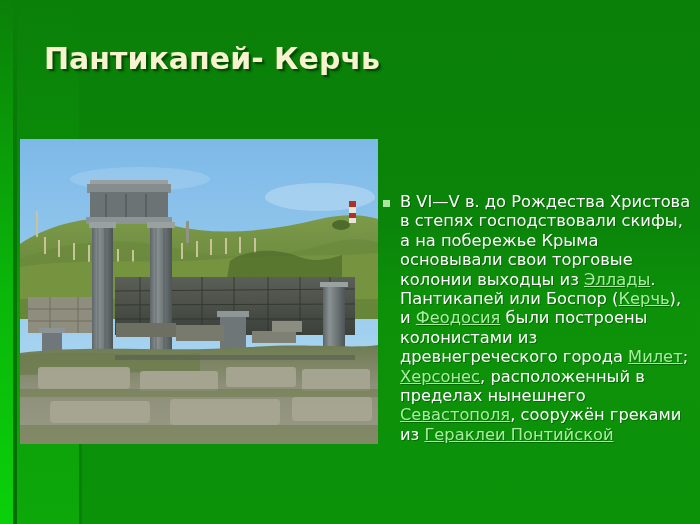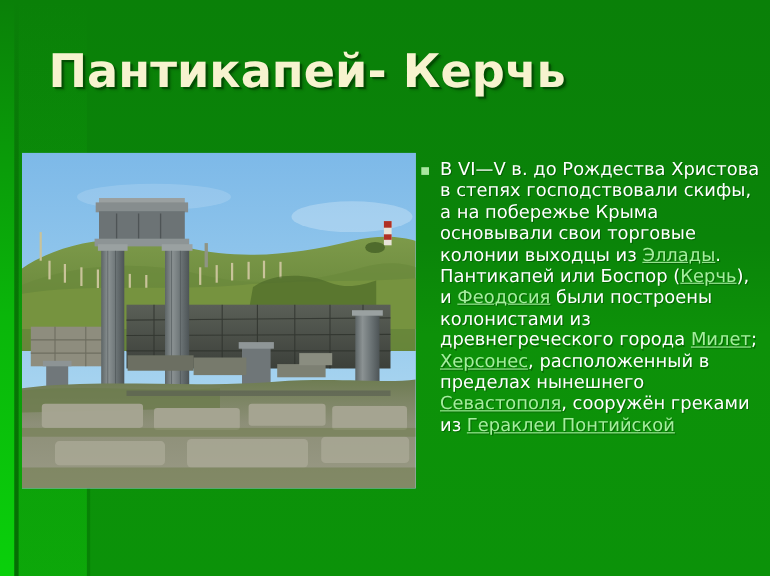--- a/index.html
+++ b/index.html
@@ -54,21 +54,21 @@
     width: 3px;
     height: 84px;
     background: rgba(0,90,0,0.28);
   }
 
   
   .title {
     position: absolute;
     left: 44px;
     top: 44px;
-    font-size: 42px;
+    font-size: 30px;
     font-weight: bold;
     color: #f7f3cf;
     letter-spacing: 0px;
     line-height: 1.0;
     white-space: nowrap;
     text-shadow:
       2px 2px 0px rgba(0,60,0,0.55),
       3px 3px 2px rgba(0,45,0,0.35);
     font-family: "DejaVu Sans", sans-serif;
   }
@@ -88,20 +88,21 @@
   
   .body-block {
     position: absolute;
     left: 383px;
     top: 144px;
     width: 312px;
   }
   .bullet-row {
     display: flex;
     align-items: flex-start;
+    margin-top: 48px;
   }
   .bullet-mark {
     flex: 0 0 auto;
     width: 7px;
     height: 7px;
     background: #a9e6a0;
     margin-top: 8px;
     margin-right: 10px;
   }
   .para {

